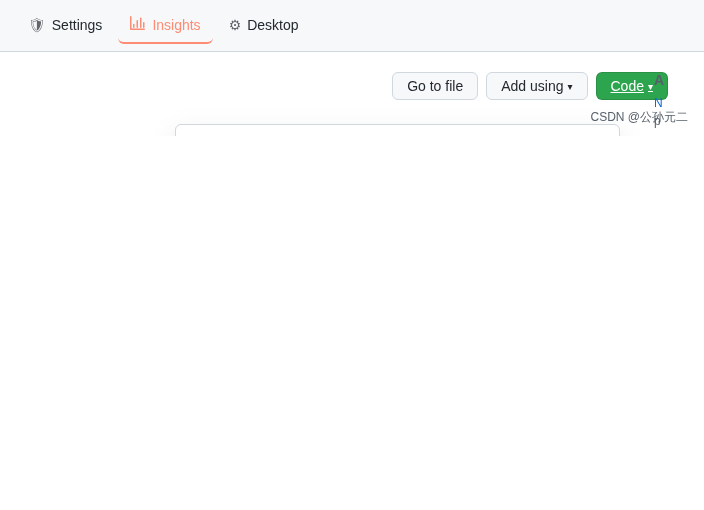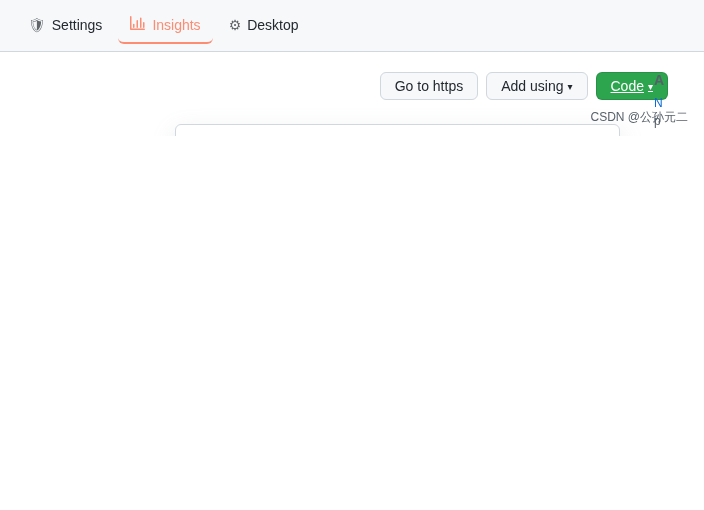--- a/index.html
+++ b/index.html
@@ -296,21 +296,21 @@
 </nav>
 
 <div class="main-content">
 
   <div class="left-stub">
     <a class="sidebar-link" style="color:#0969da; margin-top:40px; display:block;">it</a>
   </div>
 
   <div class="toolbar-row">
     <button class="btn">
-      <span>Go to https</span>
+      <span>Go to file</span>
     </button>
     <button class="btn">
       <span>Add using</span>
       <span class="chevron">▾</span>
     </button>
     <button class="btn btn-green">
       <span>Code</span>
       <span class="chevron">▾</span>
     </button>
   </div>

